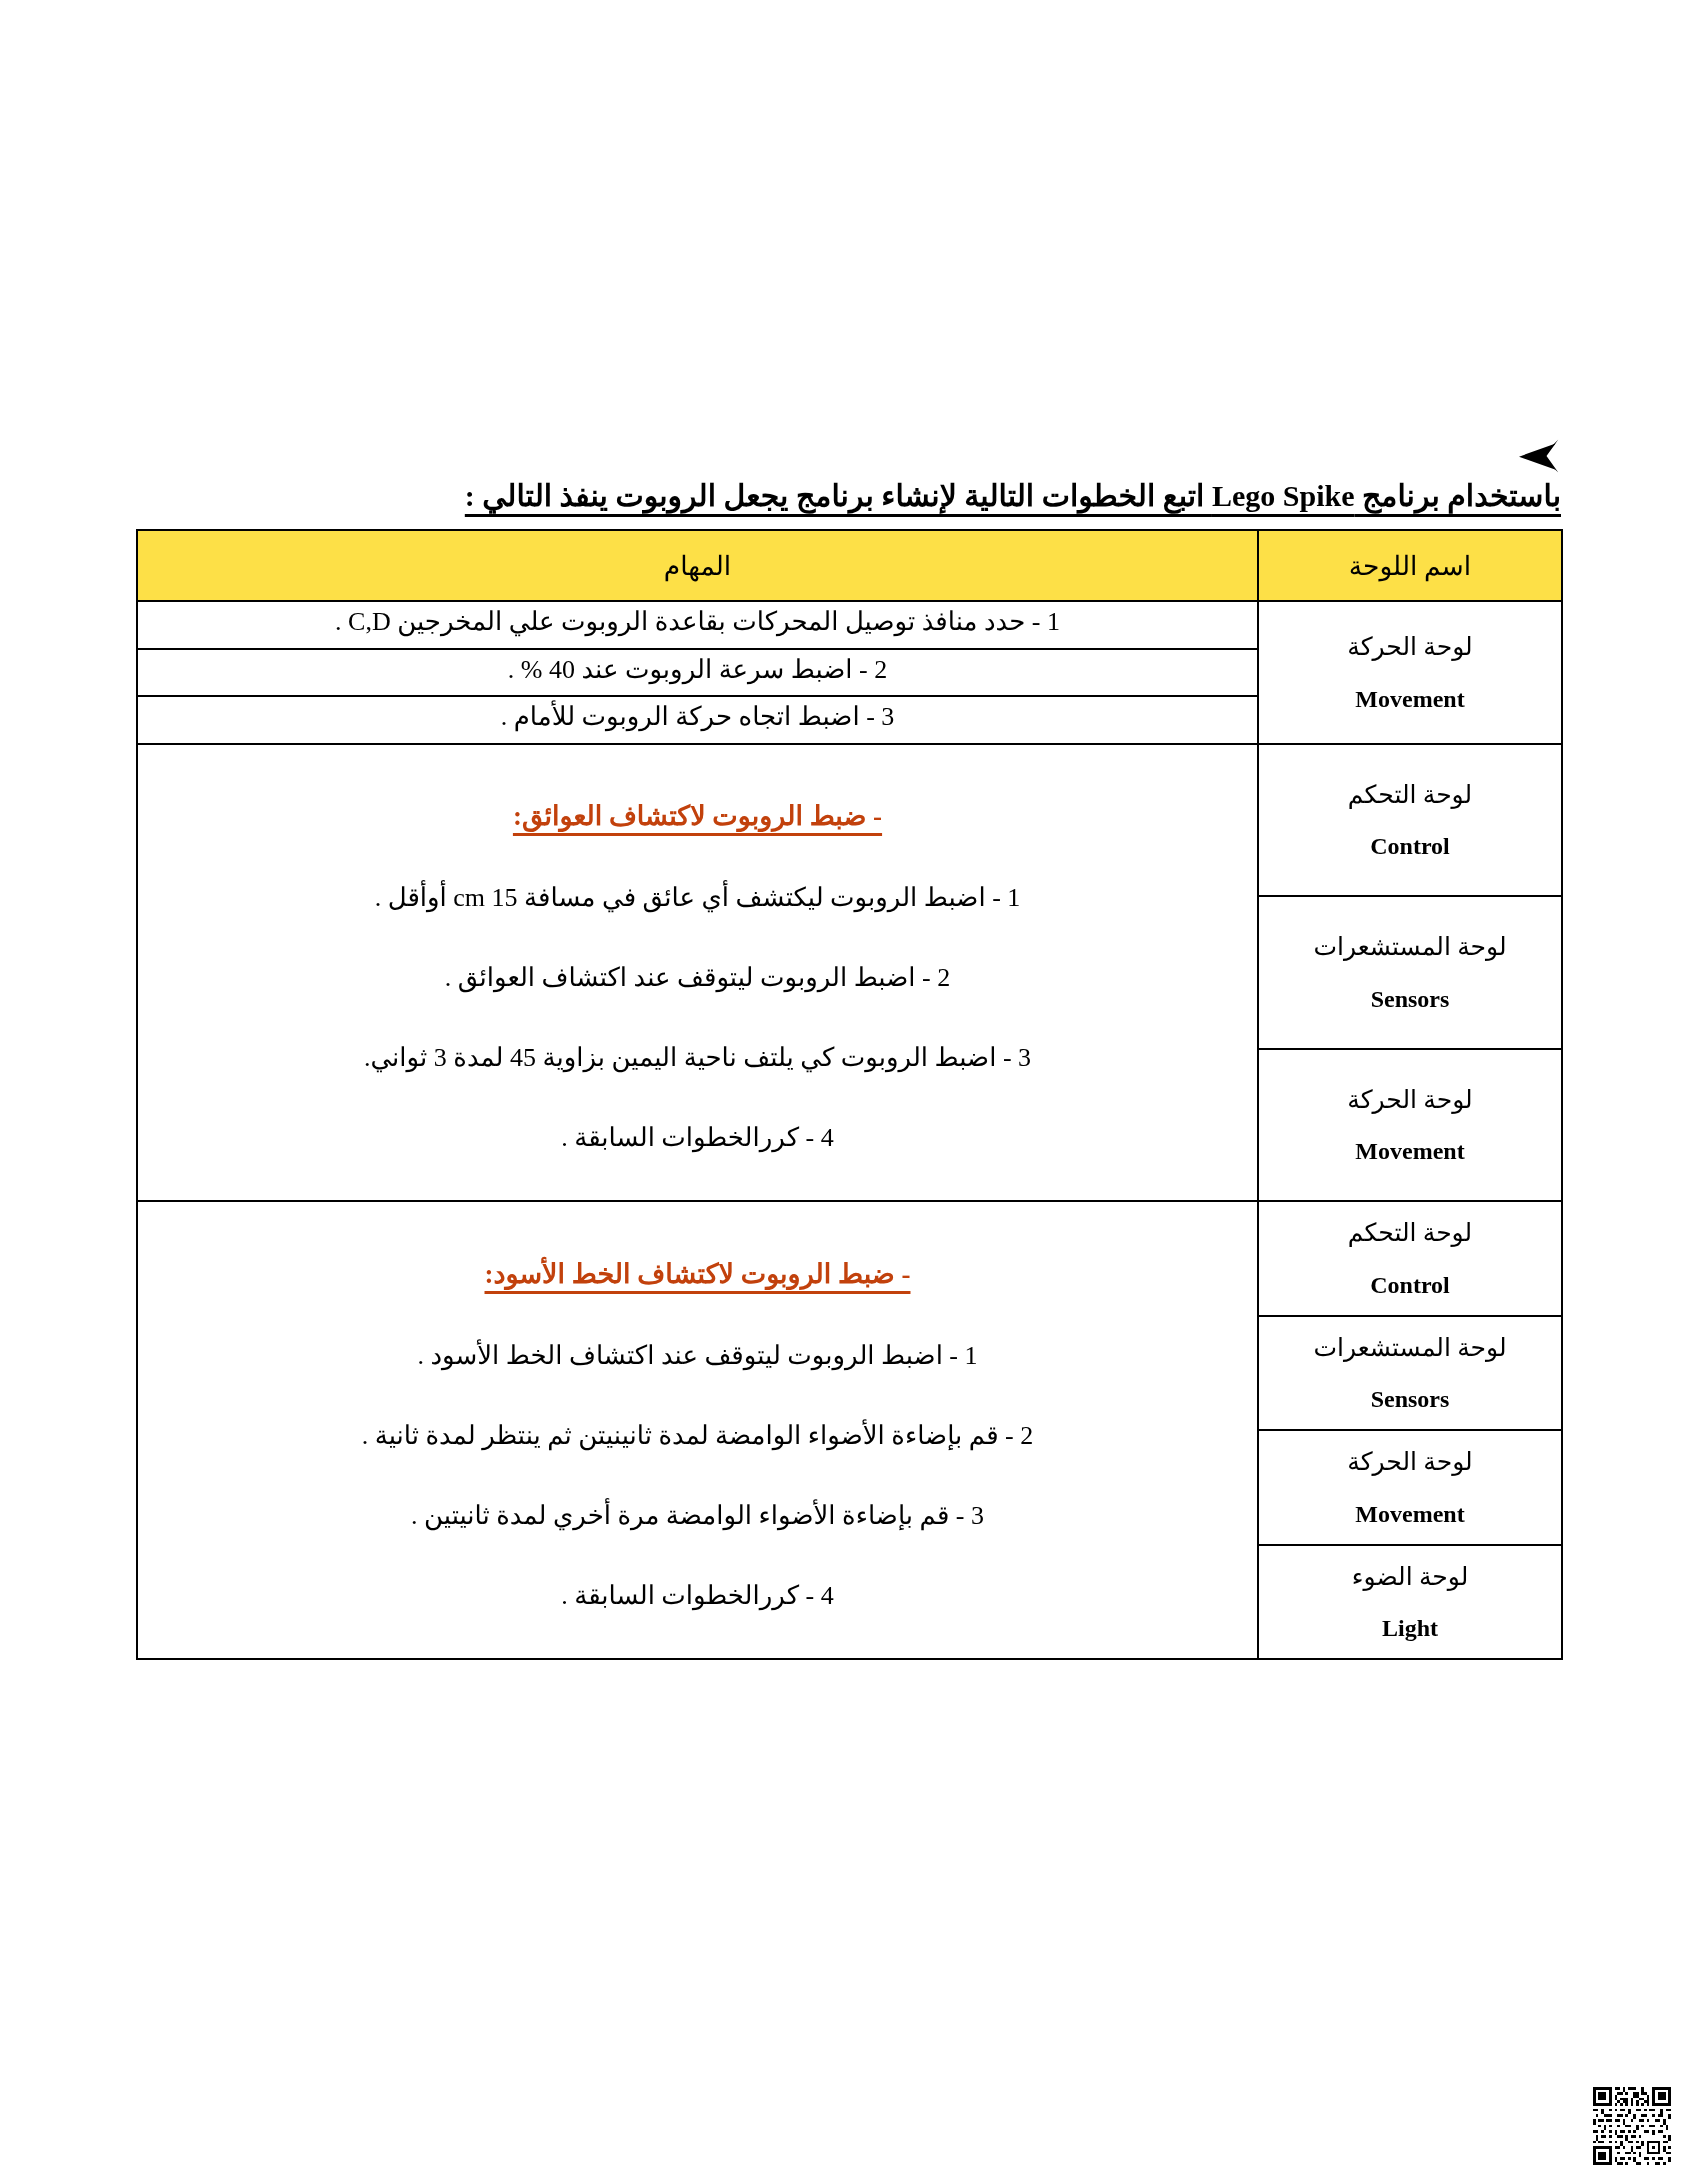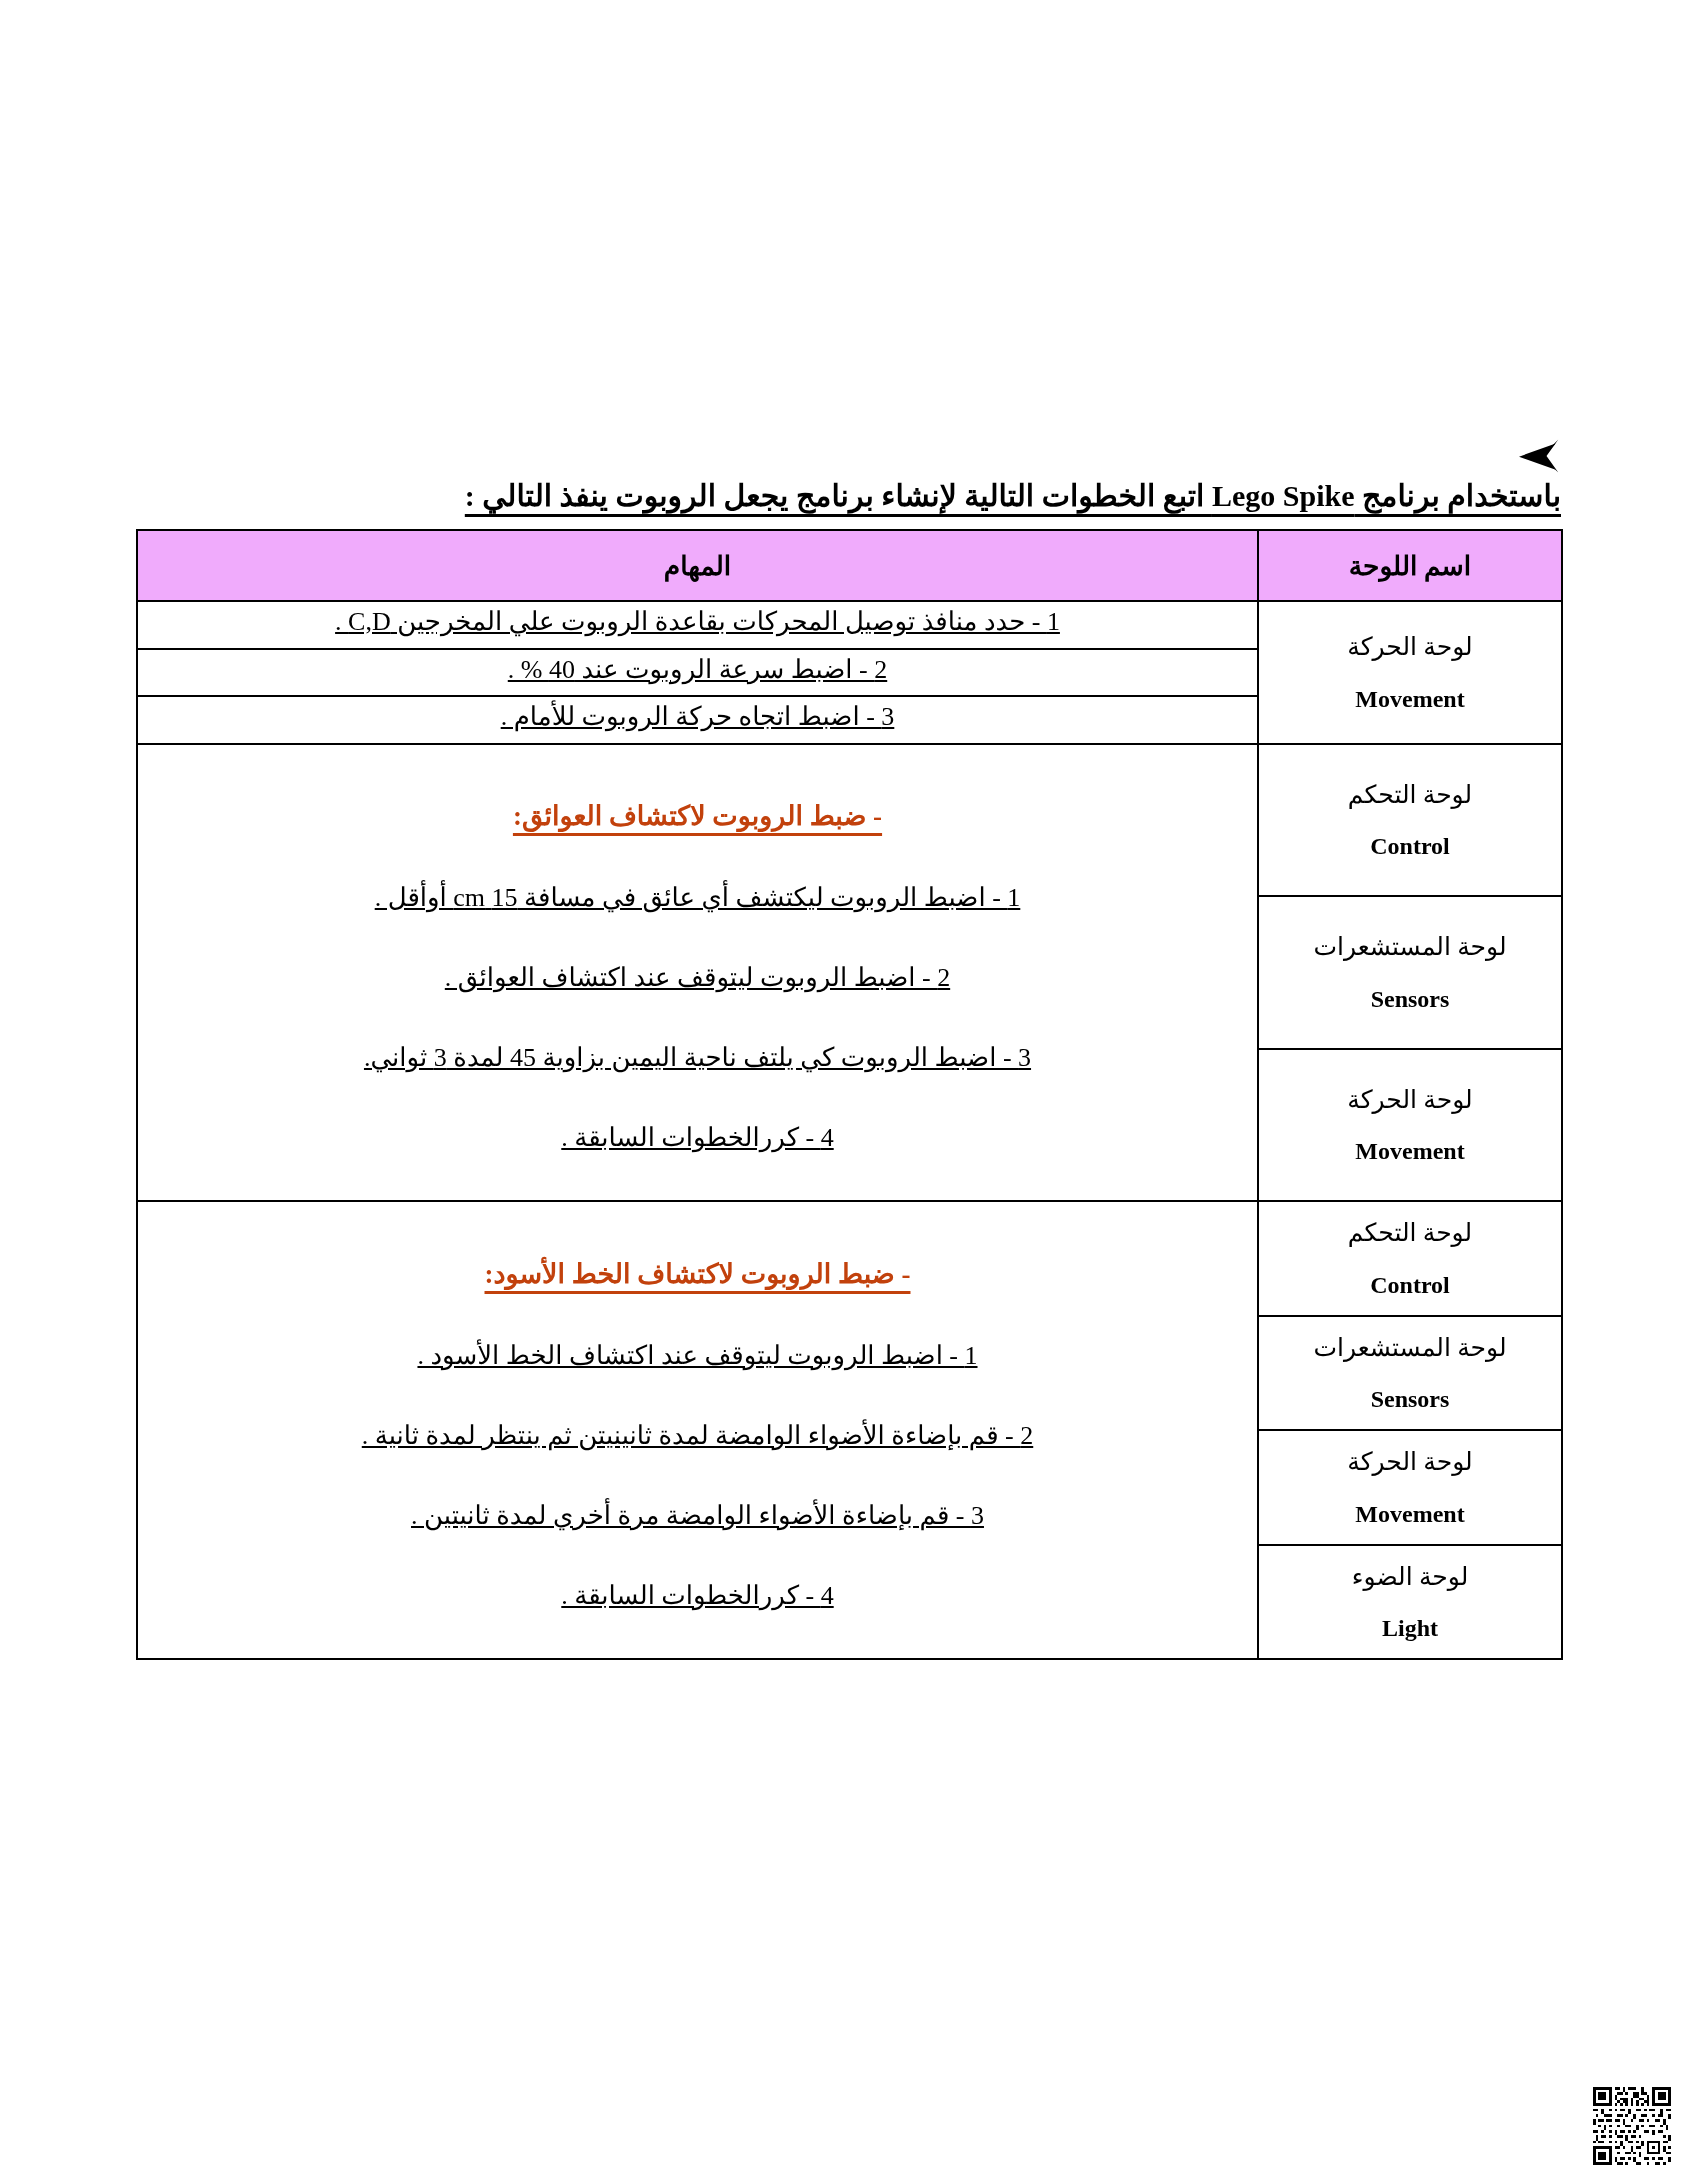--- a/index.html
+++ b/index.html
@@ -126,24 +126,24 @@
   .tasks-table col.c-task { width: 1121px; }
 
   .tasks-table th,
   .tasks-table td {
     border: 2px solid #000000;
     padding: 0;
     vertical-align: middle;
   }
 
   .tasks-table thead th {
-    background: #f0abfc;
+    background: #fde047;
     height: 69px;
     font-size: 26.5px;
-    font-weight: bold;
+    font-weight: normal;
     text-align: center;
   }
 
   .name-cell {
     text-align: center;
     font-size: 25px;
     line-height: 1.5;
     padding: 17px 6.6px;
   }
   .name-cell .ar { display: block; }
@@ -174,21 +174,20 @@
     font-size: 27px;
     display: block;
     text-align: center;
     margin: 14.6px 0 41px 0;
   }
 
   .task-line {
     display: block;
     text-align: center;
     margin: 0 0 41px 0;
-    text-decoration: underline;
   }
   .task-line:last-child { margin-bottom: 6.6px; }
 
   
   .qr-wrap {
     position: absolute;
     left: 1593px;
     top: 2087px;
     width: 78px;
     height: 78px;

